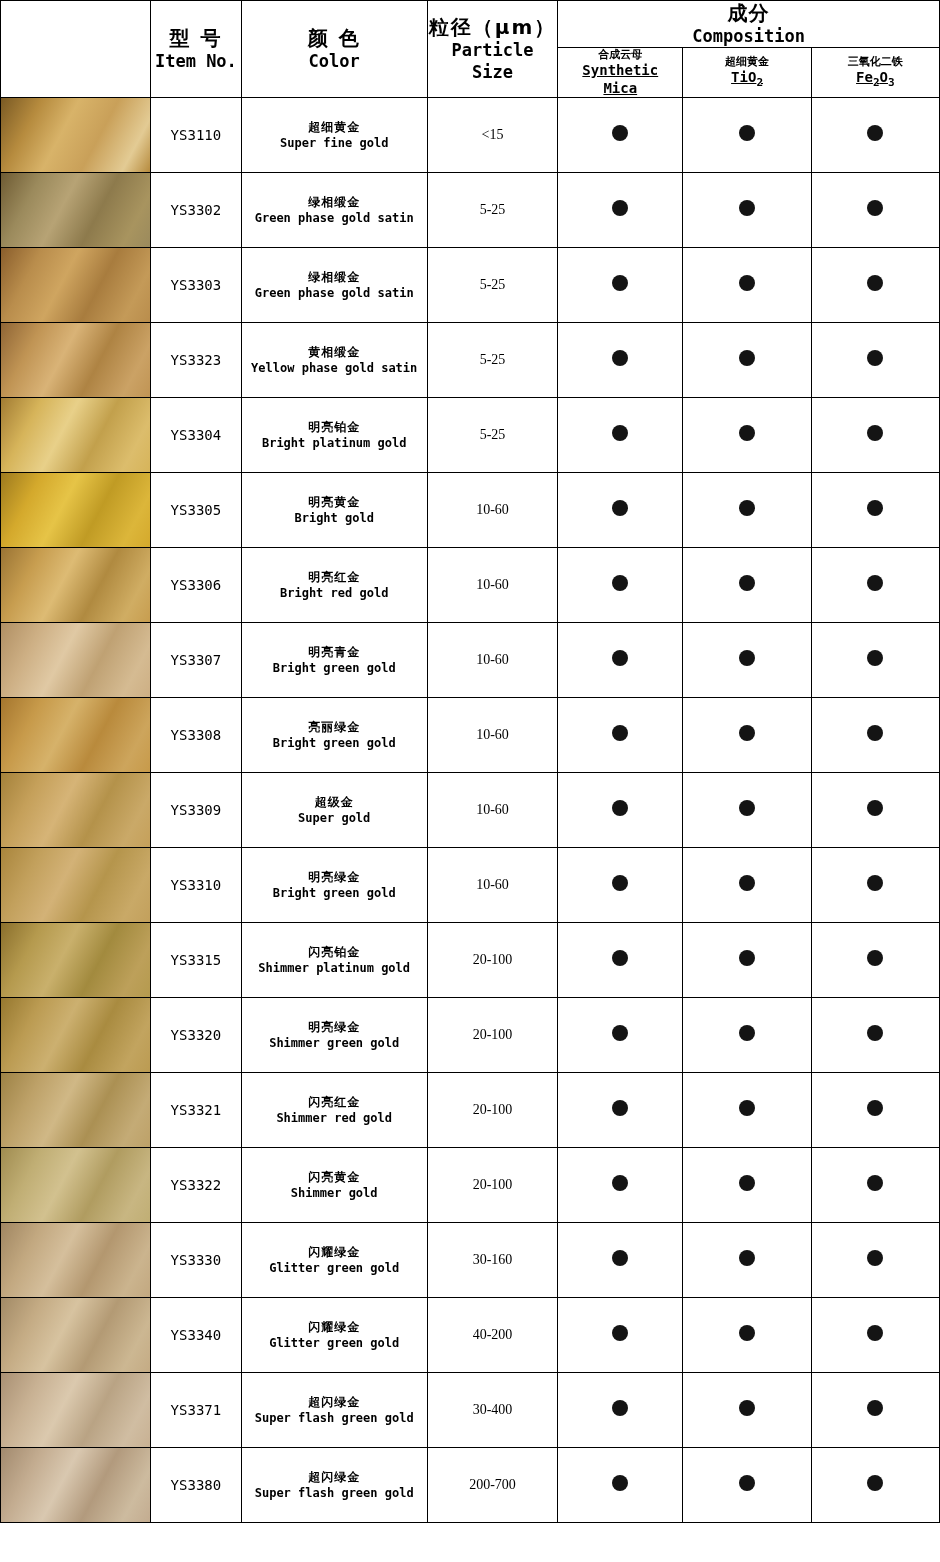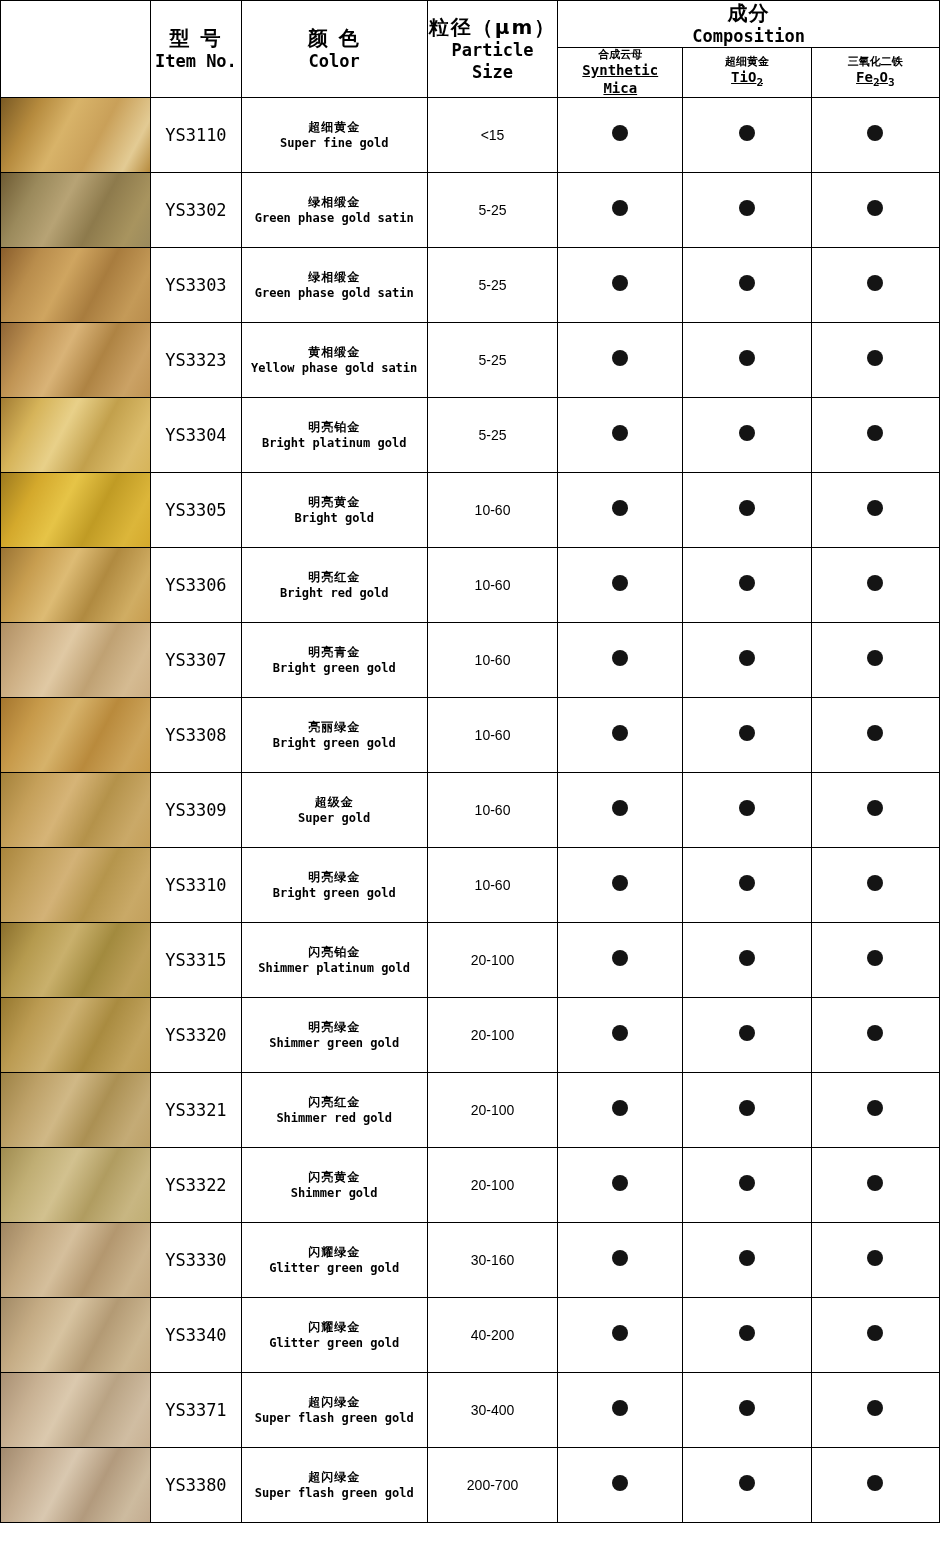--- a/index.html
+++ b/index.html
@@ -65,21 +65,21 @@
   .hdr-sub .cn { font-size: 11px; letter-spacing: 0px; }
   .hdr-sub .en { font-size: 14px; text-decoration: underline; }
   .hdr-sub .en sub {
     font-size: 11px;
   }
   .blank-cell { }
 
   
   .item-no {
     font-family: "DejaVu Sans Mono", monospace;
-    font-size: 17px;
+    font-size: 14px;
     font-weight: bold;
     letter-spacing: 0px;
   }
   .color-cell {
     padding: 4px 6px;
     line-height: 1.35;
   }
   .color-cell .cn {
     font-family: "DejaVu Sans", sans-serif;
     font-size: 12px;
@@ -87,21 +87,21 @@
     display: block;
     letter-spacing: 1px;
   }
   .color-cell .en {
     font-family: "DejaVu Sans Mono", monospace;
     font-size: 12px;
     font-weight: bold;
     display: block;
   }
   .size-cell {
-    font-family: Liberation Sans, sans-serif;
+    font-family: Liberation Serif, serif;
     font-size: 14px;
     font-weight: bold;
   }
   .dot-cell {
     height: 100%;
   }
   .dot {
     display: inline-block;
     width: 16px;
     height: 16px;

